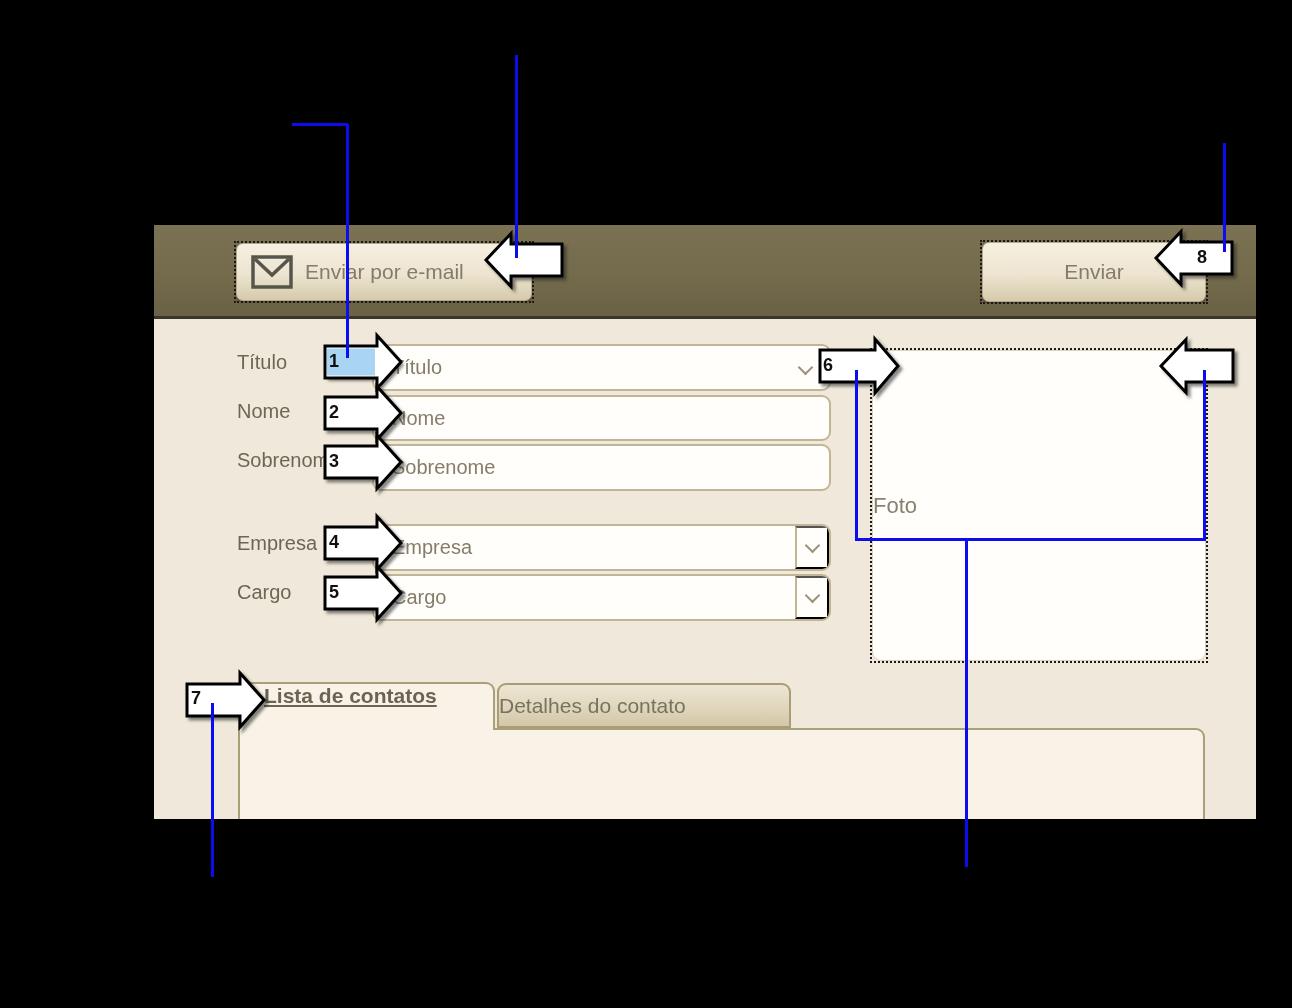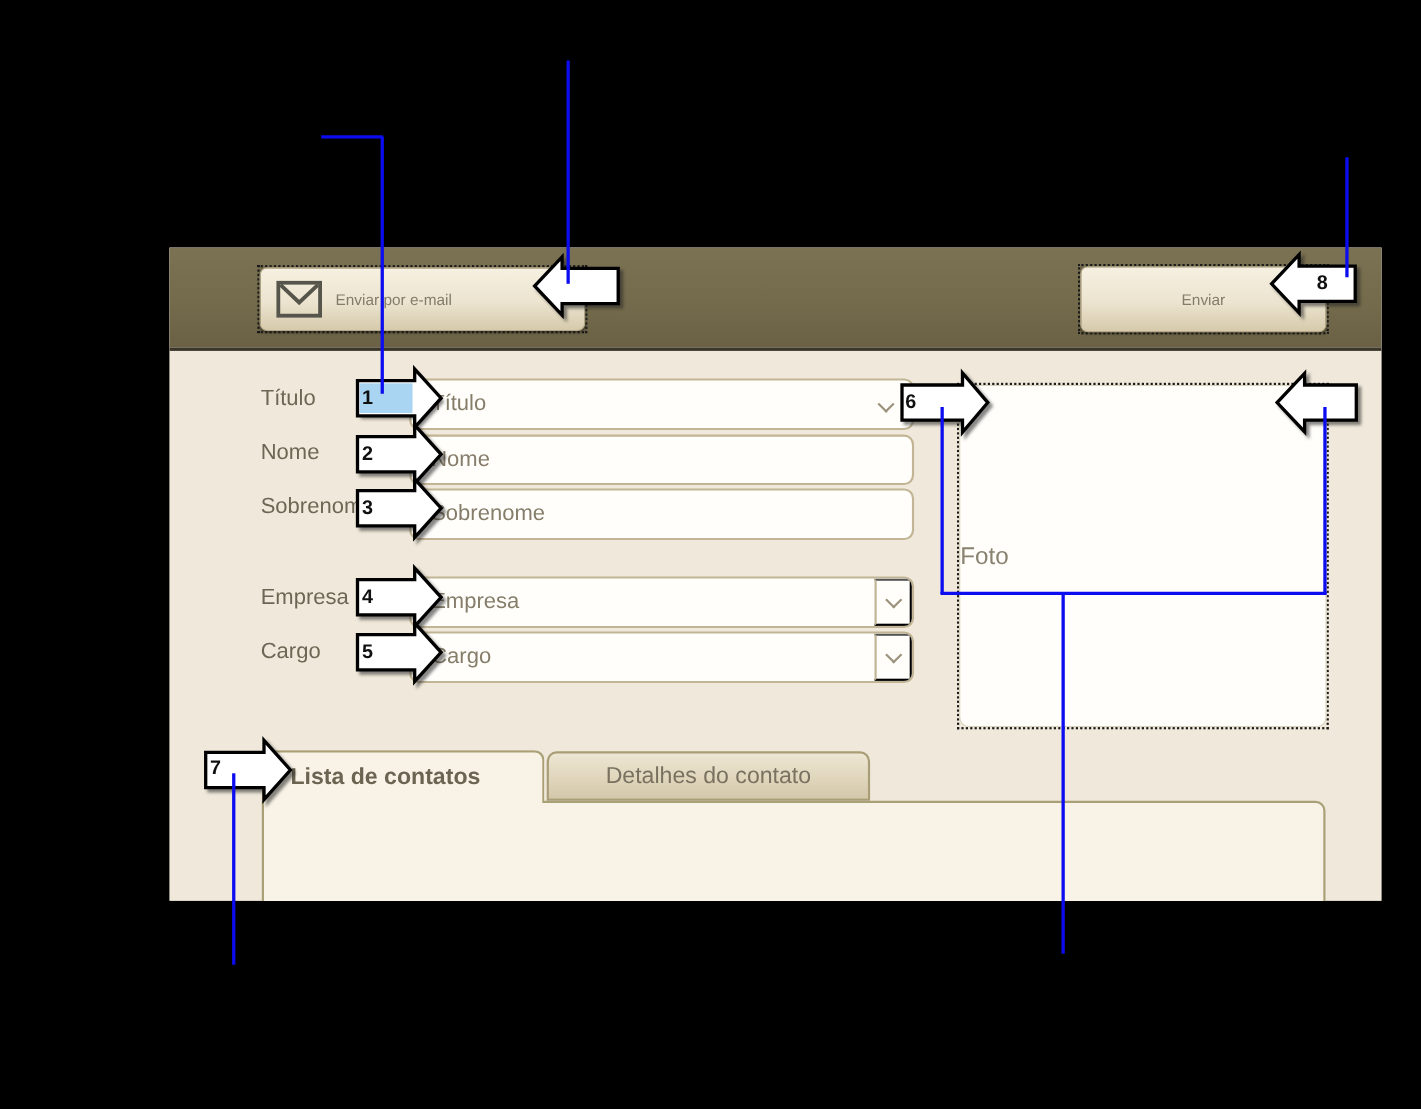--- a/index.html
+++ b/index.html
@@ -21,21 +21,21 @@
           background:var(--body-beige);overflow:hidden;}
   .toolbar{position:absolute;left:0;top:0;width:100%;height:94px;
            background:linear-gradient(180deg,#7b7253 0%,#746b4c 55%,#6a6146 100%);
            border-bottom:3px solid #3a362a;}
   .marquee{position:absolute;border:2px dotted #1a1a1a;}
   .email-marquee{left:80px;top:16px;width:300px;height:62px;}
   .send-marquee{left:826px;top:15px;width:228px;height:64px;}
   .btn{width:100%;height:100%;border:1px solid #b5a98a;border-radius:7px;cursor:pointer;
        background:linear-gradient(180deg,#f6f0e1 0%,#ece4cf 55%,#d6caac 100%);
        box-shadow:0 1px 2px rgba(30,28,18,.5);
-       color:#847c6a;font-size:14px;font-family:"Liberation Sans",sans-serif;
+       color:#847c6a;font-size:21px;font-family:"Liberation Sans",sans-serif;
        display:flex;align-items:center;justify-content:center;gap:12px;}
   .email-btn{justify-content:flex-start;padding-left:14px;}
   .envelope{display:inline-flex;width:42px;height:34px;}
 
   
   .flabel{position:absolute;left:83px;color:var(--text-brown);font-size:20px;white-space:nowrap;}
   .field{position:absolute;left:218px;width:459px;background:#fffefa;
          border:2px solid var(--field-border-tan);border-radius:9px;display:flex;overflow:hidden;}
   .field input{flex:1;border:none;outline:none;background:transparent;
                font-size:20px;color:#4d4638;padding:0 0 0 18px;min-width:0;
@@ -51,26 +51,26 @@
 
   
   .photo-marquee{left:716px;top:123px;width:338px;height:315px;}
   .photo-box{width:100%;height:100%;background:#fffefa;border:1px solid #d9d2bc;border-radius:9px;
              display:flex;align-items:center;justify-content:flex-start;
              color:#8a8270;font-size:22px;cursor:pointer;}
 
   
   .tab-active{position:absolute;left:84px;top:457px;width:257px;height:48px;z-index:3;
               background:var(--panel-cream);border:2px solid #aaa077;border-bottom:none;
-              border-radius:9px 9px 0 0;display:flex;align-items:center;padding-left:24px;
-              font-weight:bold;font-size:21px;color:#6b6452;cursor:pointer;}
+              border-radius:9px 9px 0 0;display:flex;padding-left:24px;
+              font-weight:bold;font-size:21px;color:#6b6452;cursor:pointer;text-decoration:underline;}
   .tab-inactive{position:absolute;left:343px;top:458px;width:294px;height:45px;z-index:2;
               background:linear-gradient(180deg,#ede6d3 0%,#e0d6bc 55%,#d3c7a9 100%);
               border:2px solid #a89d76;border-radius:9px 9px 0 0;
-              display:flex;align-items:center;justify-content:center;
+              display:flex;align-items:center;
               font-size:21px;color:#7a7260;cursor:pointer;}
   .tab-panel{position:absolute;left:84px;top:503px;width:967px;height:140px;z-index:1;
              background:var(--panel-cream);border:2px solid #aaa077;
              border-radius:0 9px 0 0;}
 
   
   .overlay{position:absolute;left:0;top:0;width:1292px;height:1008px;z-index:10;pointer-events:none;}
   .bl{stroke:var(--annotation-blue);stroke-width:3px;}
   .ar{fill:#fff;stroke:#000;stroke-width:3px;stroke-linejoin:miter;
       filter:drop-shadow(3px 3px 1.5px rgba(35,35,35,.55));}

